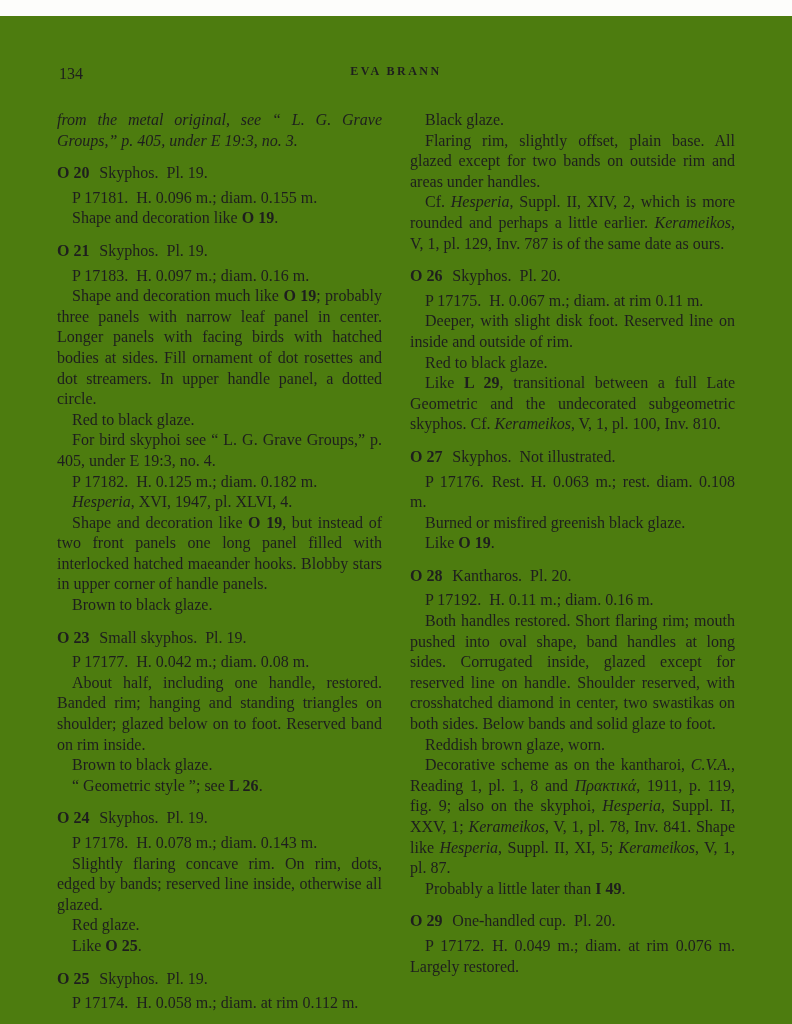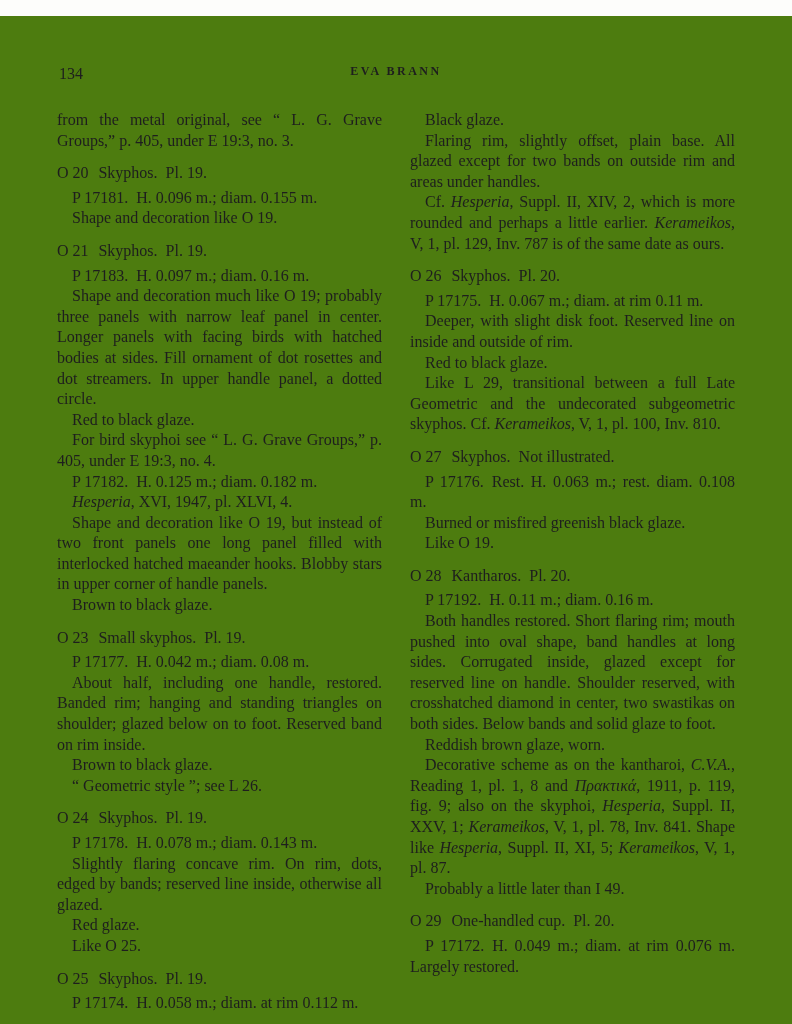--- a/index.html
+++ b/index.html
@@ -46,22 +46,22 @@
       -webkit-hyphens: auto;
     }
     .col p { margin: 0; }
     .col p.head {
       margin-top: 12px;
       margin-bottom: 4px;
       text-align: left;
     }
     .col p.head b { margin-right: 0.62em; }
     .col p.indent { text-indent: 15px; }
-    .col p.plain { text-indent: 0; }
-    b { font-weight: normal; }
+    .col p.plain { text-indent: 0; font-style: italic; }
+    b { font-weight: bold; }
     i { font-style: italic; }
   </style>
 </head>
 <body>
 
 <div class="page">
   <div class="page-header">
     <span class="page-number">134</span>
     <span class="running-head">EVA BRANN</span>
   </div>

